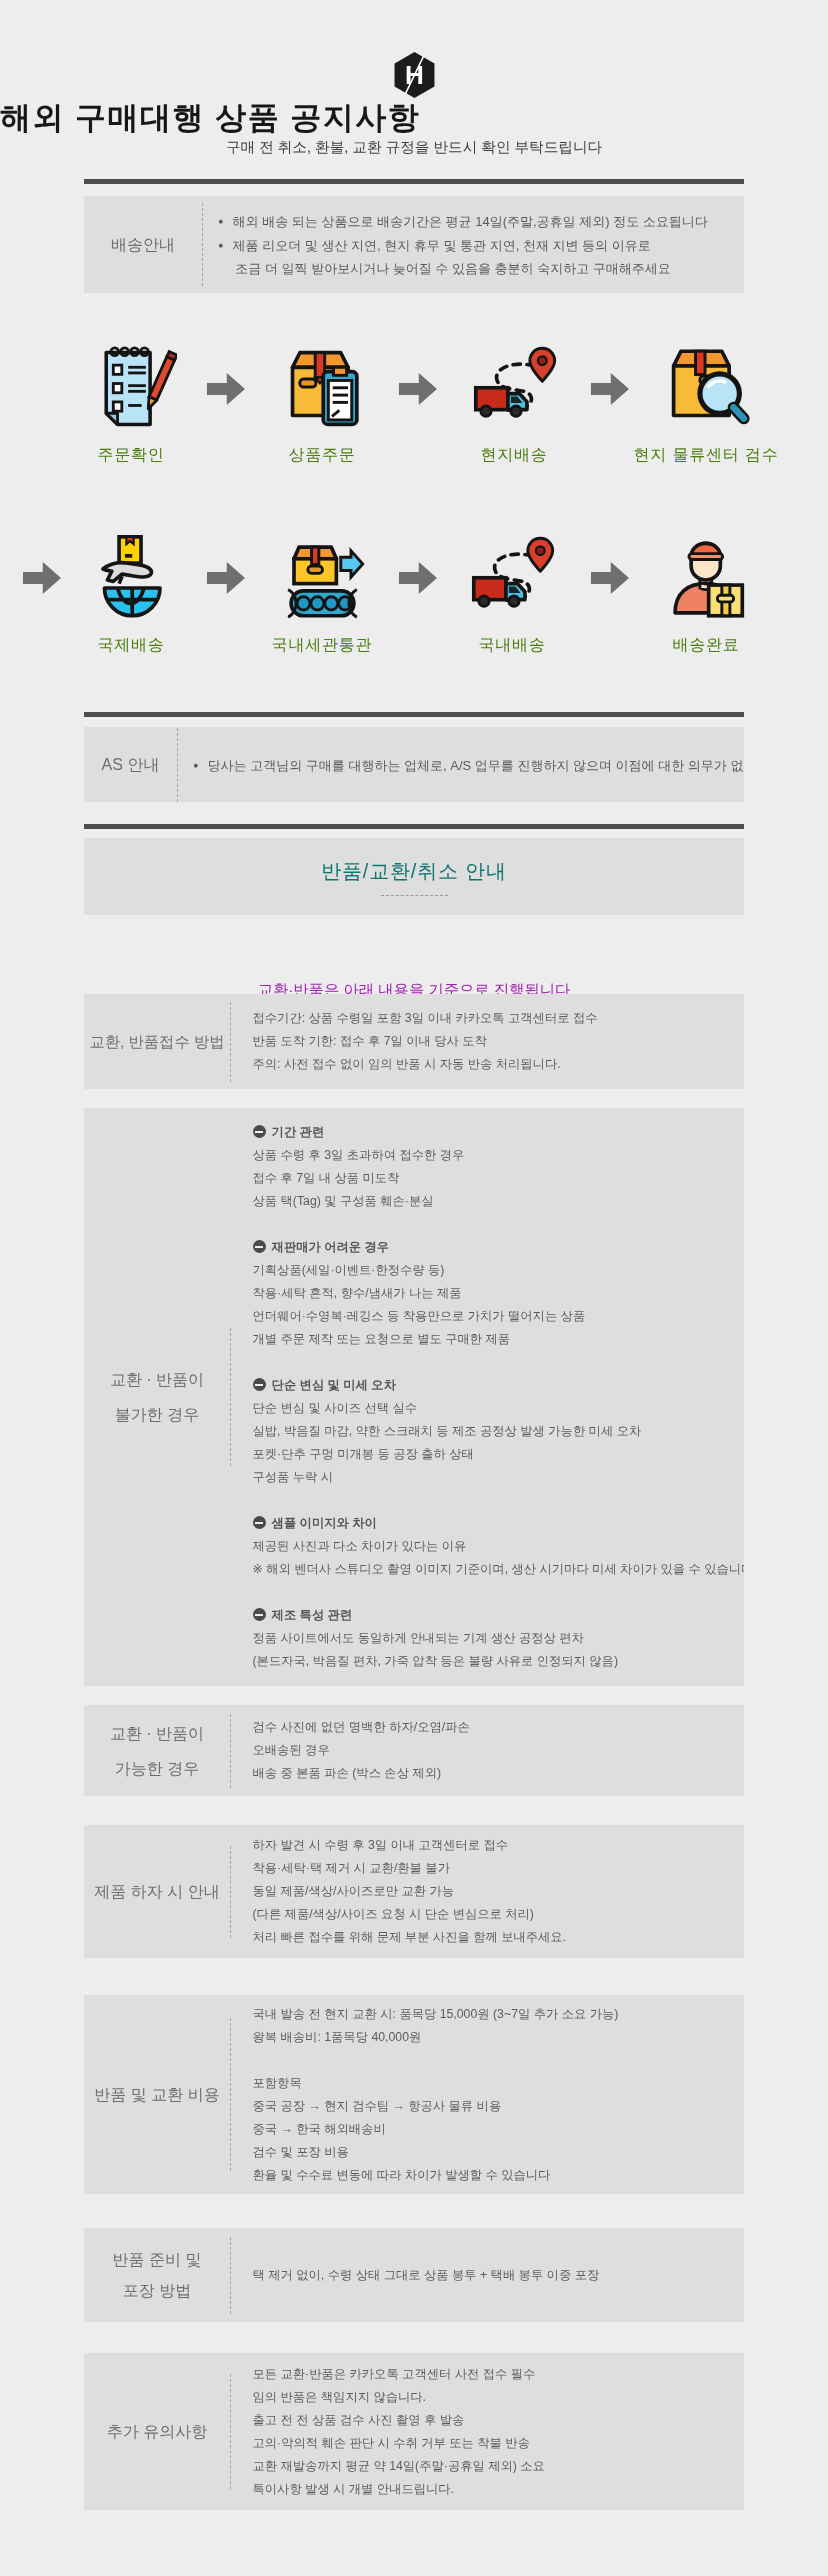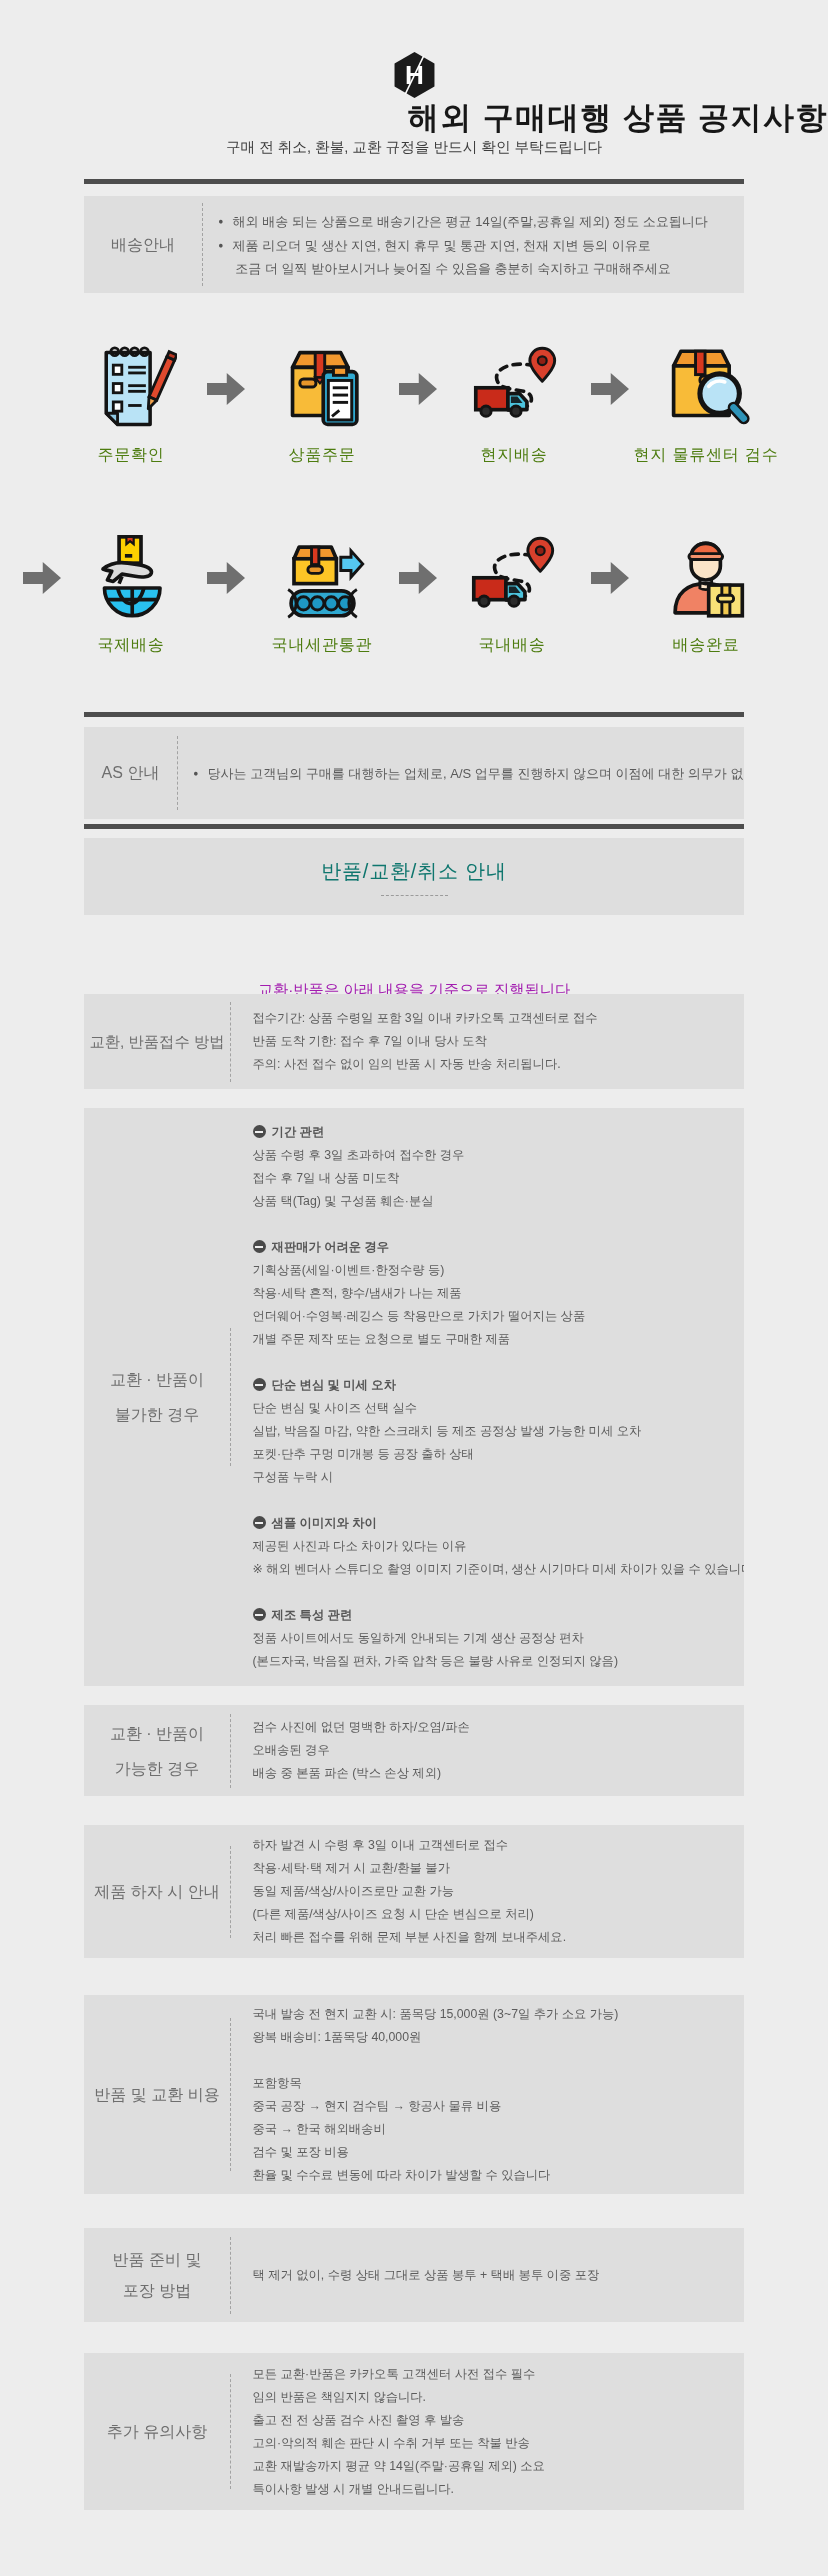--- a/index.html
+++ b/index.html
@@ -1,20 +1,20 @@
 <!DOCTYPE html>
 <html style="font-size:12.3px"><head>
 <meta charset="utf-8">
 <style>
   html,body{margin:0;padding:0;background:#ededed;}
   .page{position:relative;width:828px;height:2576px;margin:0 auto;background:#ededed;
         font-family:"Liberation Sans","DejaVu Sans",sans-serif;overflow:hidden;}
   
   .logo{position:absolute;top:51px;left:393px;width:43px;height:48px;}
-  .main-title{position:absolute;top:97px;left:0;width:828px;text-align:right;
+  .main-title{position:absolute;top:97px;left:0;width:828px;text-align:left;
               font-size:31px;font-weight:800;color:#171717;letter-spacing:1.5px;}
   .sub-title{position:absolute;top:138px;left:0;width:828px;text-align:center;
              font-size:14.6px;color:#3d3d3d;}
   
   .bar{position:absolute;left:84px;width:660px;height:5.4px;background:#4d4d4d;}
   
   .panel{position:absolute;left:84px;width:660px;background:#dedede;
          display:flex;align-items:center;overflow:hidden;}
   .plabel{flex:0 0 auto;text-align:center;font-size:16px;color:#6e6e6e;line-height:26px;}
   .plabel.two{line-height:35px;}
@@ -256,21 +256,21 @@
         <rect x="68" y="74" width="46" height="42" fill="#f8e077" stroke="#141414" stroke-width="5"></rect>
         <rect x="86" y="74" width="11" height="42" fill="#f0c84f" stroke="#141414" stroke-width="4"></rect>
         <rect x="80" y="88" width="22" height="9" rx="4" fill="#f8e077" stroke="#141414" stroke-width="4"></rect>
       </svg>
     </div>
     <div class="step-label">배송완료</div>
   </div>
 
   <div class="bar" style="top:712px"></div>
 
-  <div class="panel" style="top:727px;height:92px">
+  <div class="panel" style="top:727px;height:75px">
     <div class="plabel" style="width:93px">AS 안내</div>
     <div class="pdivider" style="height:74px"></div>
     <div class="pcontent" style="padding-left:15.3px">
       <div class="bullet-line"><span class="dot">●</span><span>당사는 고객님의 구매를 대행하는 업체로, A/S 업무를 진행하지 않으며 이점에 대한 의무가 없습니다.</span></div>
     </div>
   </div>
 
   <div class="bar" style="top:824px"></div>
 
   <div class="rt-box">

